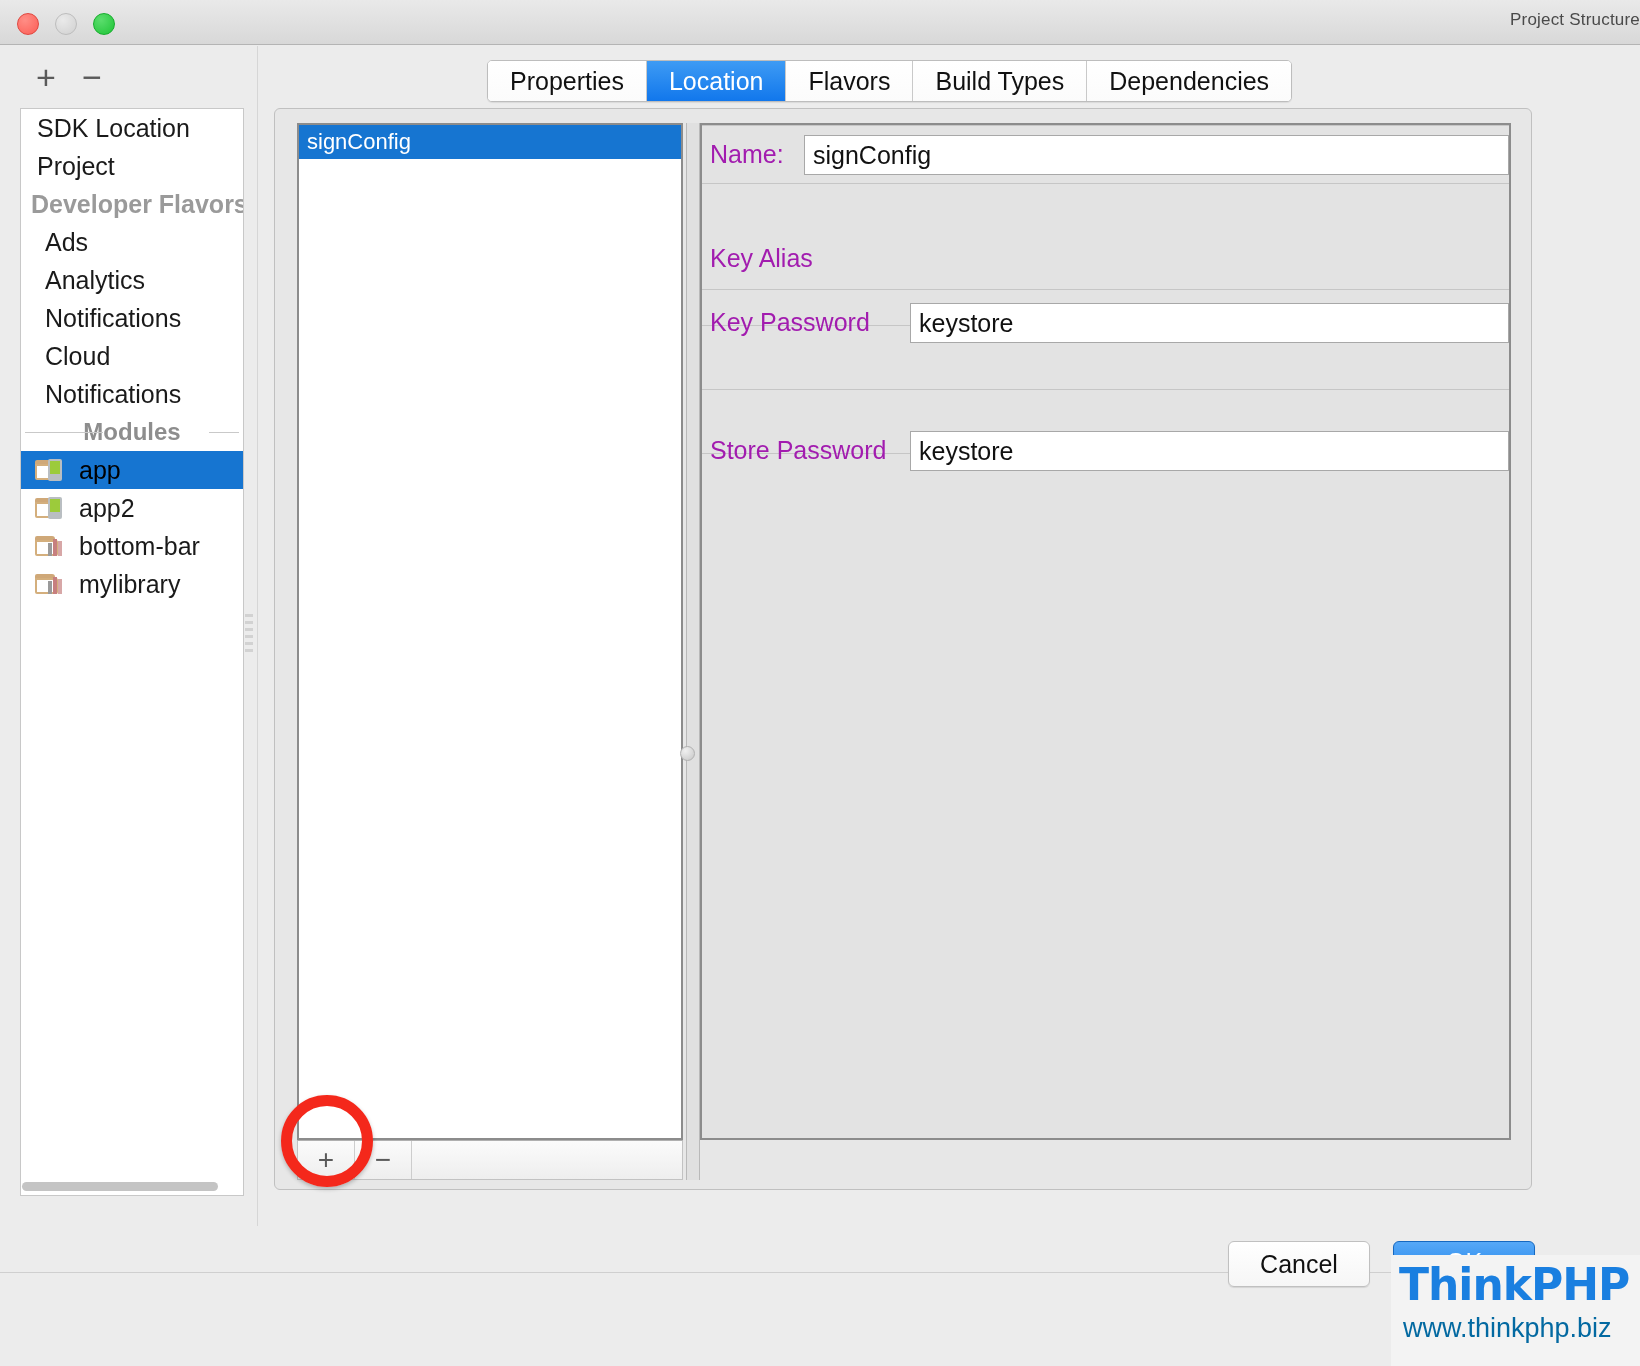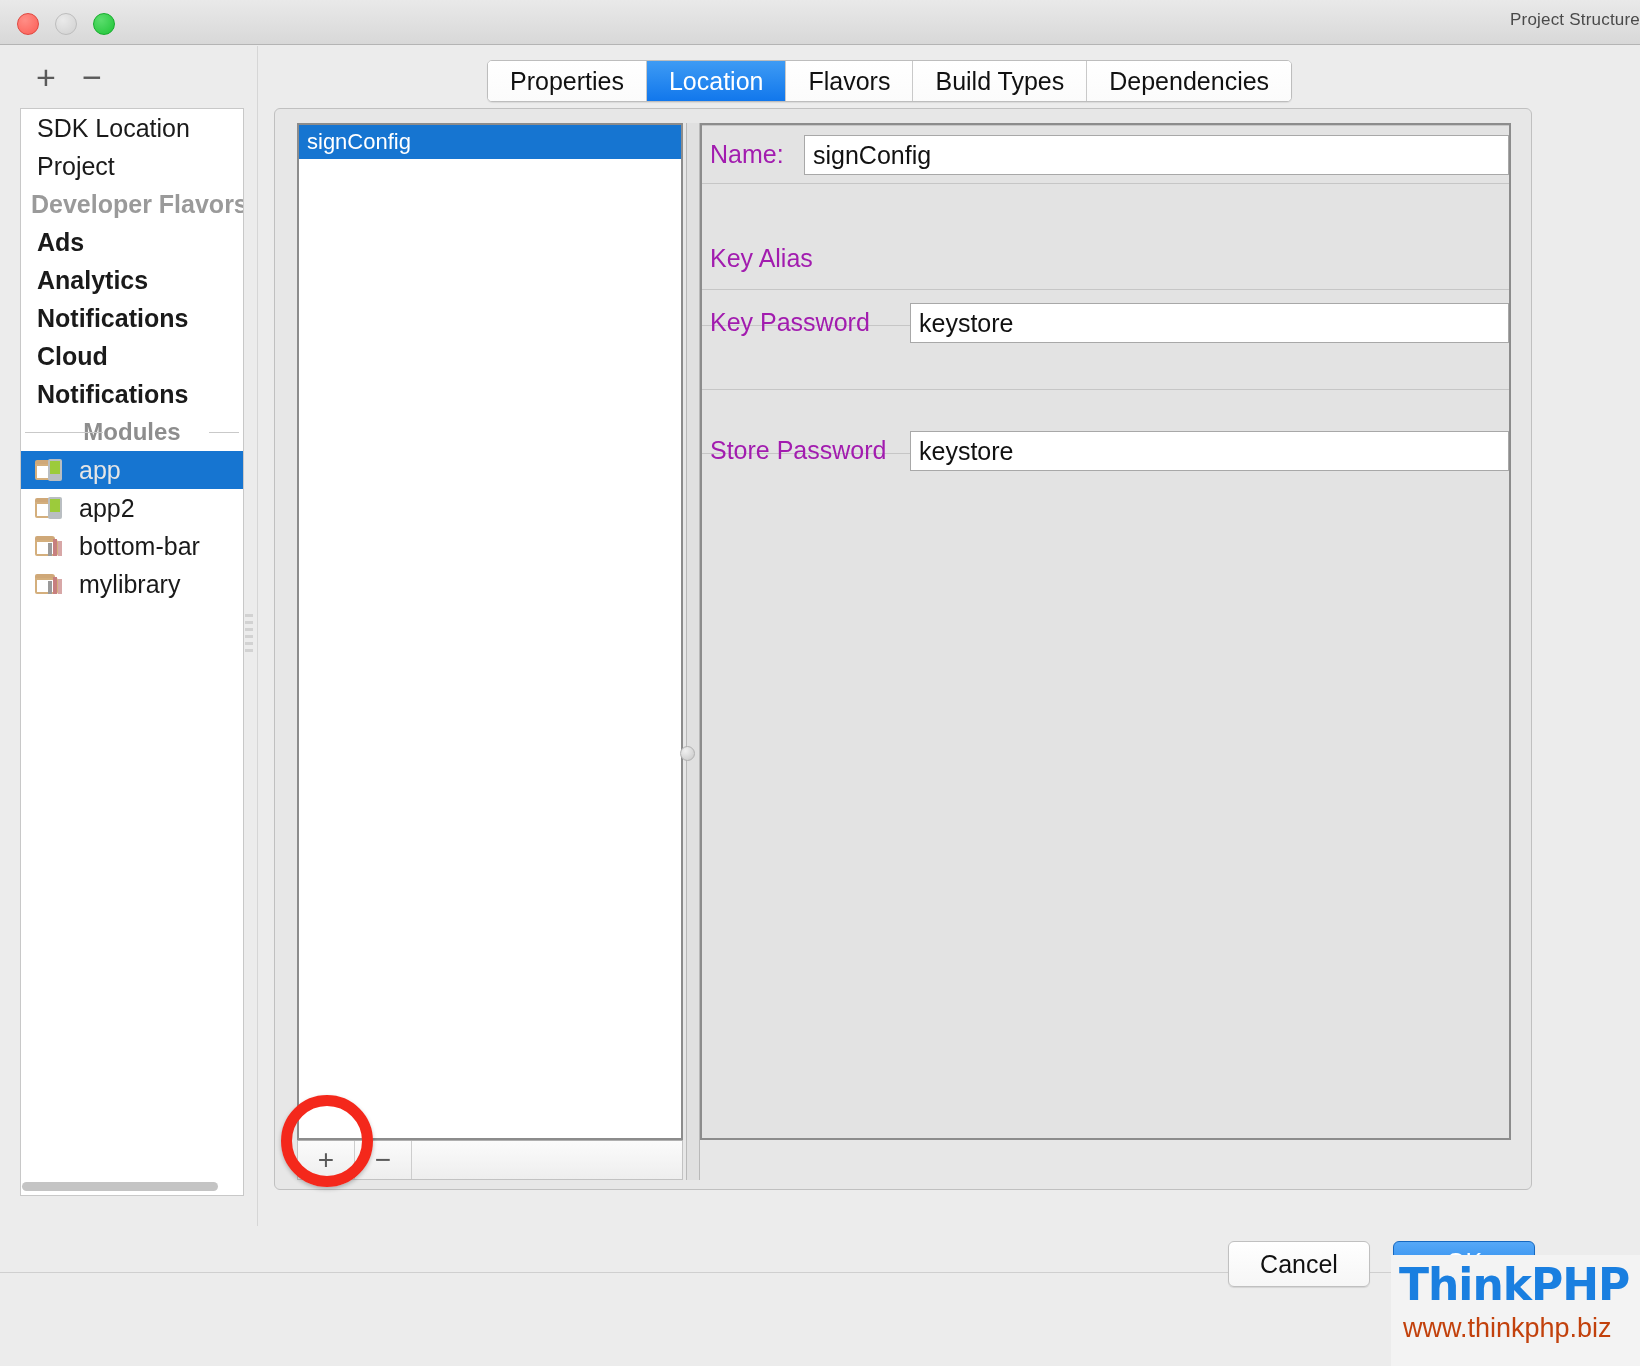--- a/index.html
+++ b/index.html
@@ -84,21 +84,21 @@
   .side-item {
     position: relative;
     height: 38px;
     line-height: 38px;
     font-size: 25px;
     color: #1a1a1a;
     padding-left: 16px;
     white-space: nowrap;
     box-sizing: border-box;
   }
-  .side-item.indent { padding-left: 16px; font-weight: bold; }
+  .side-item.indent { padding-left: 24px; }
   .side-item.header {
     color: #9a9a9a;
     font-weight: bold;
     padding-left: 10px;
   }
   .side-sep {
     position: relative;
     height: 38px;
     line-height: 38px;
     text-align: center;
@@ -114,21 +114,21 @@
   }
   .side-sep .line.l { left: 4px; width: 78px; }
   .side-sep .line.r { right: 4px; width: 30px; }
   .side-item.module {
     padding-left: 14px;
     display: flex;
     align-items: center;
   }
   .side-item.selected {
     background: #1675d1;
-    color: #e5e5e5;
+    color: #000000;
   }
   .mod-icon {
     position: relative;
     width: 34px; height: 26px;
     margin-right: 10px;
     flex: 0 0 auto;
   }
   
   .mod-icon .folder-back {
     position: absolute; left: 0; top: 3px;
@@ -426,21 +426,21 @@
     color: #1a7fe0;
     letter-spacing: -1px;
     line-height: 52px;
     white-space: nowrap;
     font-family: "DejaVu Sans", sans-serif;
   }
   #watermark .wm-url {
     position: absolute;
     left: 12px; top: 58px;
     font-size: 27px;
-    color: #c2410c;
+    color: #0369a1;
     white-space: nowrap;
   }
 </style>
 </head>
 <body>
 
 <div id="window">
 
   <div id="titlebar">
     <div class="traffic" id="tl-close"></div>

